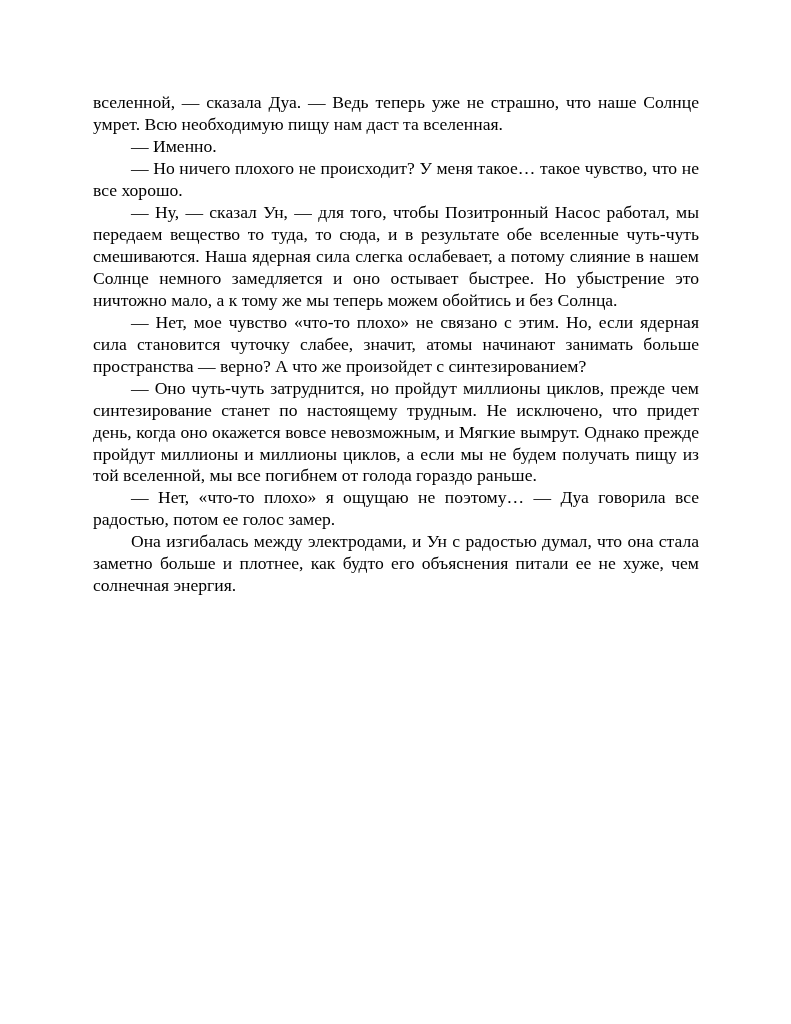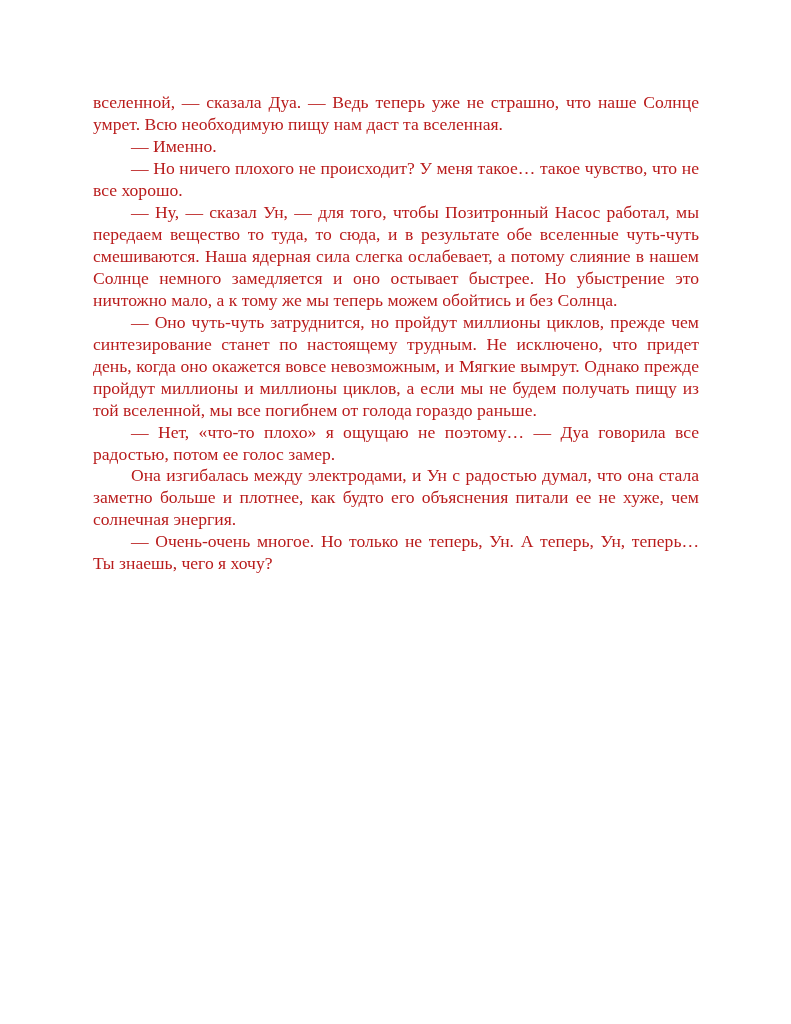--- a/index.html
+++ b/index.html
@@ -14,38 +14,38 @@
     overflow: hidden;
   }
   .page {
     position: absolute;
     left: 93px;
     top: 92px;
     width: 606px;
     font-family: "Liberation Serif", serif;
     font-size: 17.6px;
     line-height: 21.97px;
-    color: #b91c1c;
+    color: #000000;
     text-align: justify;
   }
   .para {
     margin: 0;
     padding: 0;
     text-indent: 38px;
     hyphens: manual;
   }
   .para.no-indent {
     text-indent: 0;
   }
 </style>
 </head>
 <body>
 
 <div class="page">
   <p class="para no-indent">вселенной, — сказала Дуа. — Ведь теперь уже не страшно, что наше Солнце умрет. Всю необходимую пищу нам даст та вселенная.</p>
   <p class="para">— Именно.</p>
   <p class="para">— Но ничего плохого не происходит? У меня такое… такое чувство, что не все хорошо.</p>
   <p class="para">— Ну, — сказал Ун, — для того, чтобы Позитронный Насос работал, мы передаем вещество то туда, то сюда, и в результате обе вселенные чуть-чуть смешиваются. Наша ядерная сила слегка ослабевает, а потому слияние в нашем Солнце немного замедляется и оно остывает быстрее. Но убыстрение это ничтожно мало, а к тому же мы теперь можем обойтись и без Солнца.</p>
+  <p class="para">— Нет, мое чувство «что-то плохо» не связано с этим. Но, если ядерная сила становится чуточку слабее, значит, атомы начинают занимать больше пространства — верно? А что же произойдет с синтезированием?</p>
   <p class="para">— Оно чуть-чуть затруднится, но пройдут миллионы циклов, прежде чем синтезирование станет по настоящему трудным. Не исключено, что придет день, когда оно окажется вовсе невозможным, и Мягкие вымрут. Однако прежде пройдут миллионы и миллионы циклов, а если мы не будем получать пищу из той вселенной, мы все погибнем от голода гораздо раньше.</p>
   <p class="para">— Нет, «что-то плохо» я ощущаю не поэтому… — Дуа говорила все радостью, потом ее голос замер.</p>
   <p class="para">Она изгибалась между электродами, и Ун с радостью думал, что она стала заметно больше и плотнее, как будто его объяснения питали ее не хуже, чем солнечная энергия.</p>
-  <p class="para">— Очень-очень многое. Но только не теперь, Ун. А теперь, Ун, теперь… Ты знаешь, чего я хочу?</p>
 </div>
 
 </body></html>

